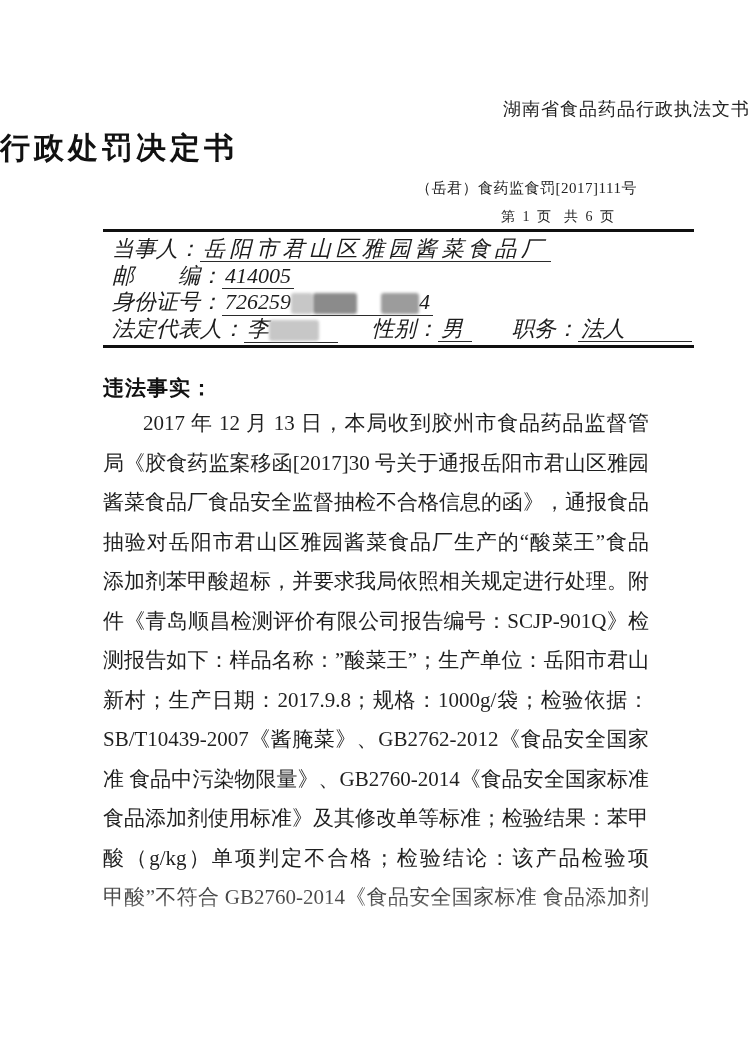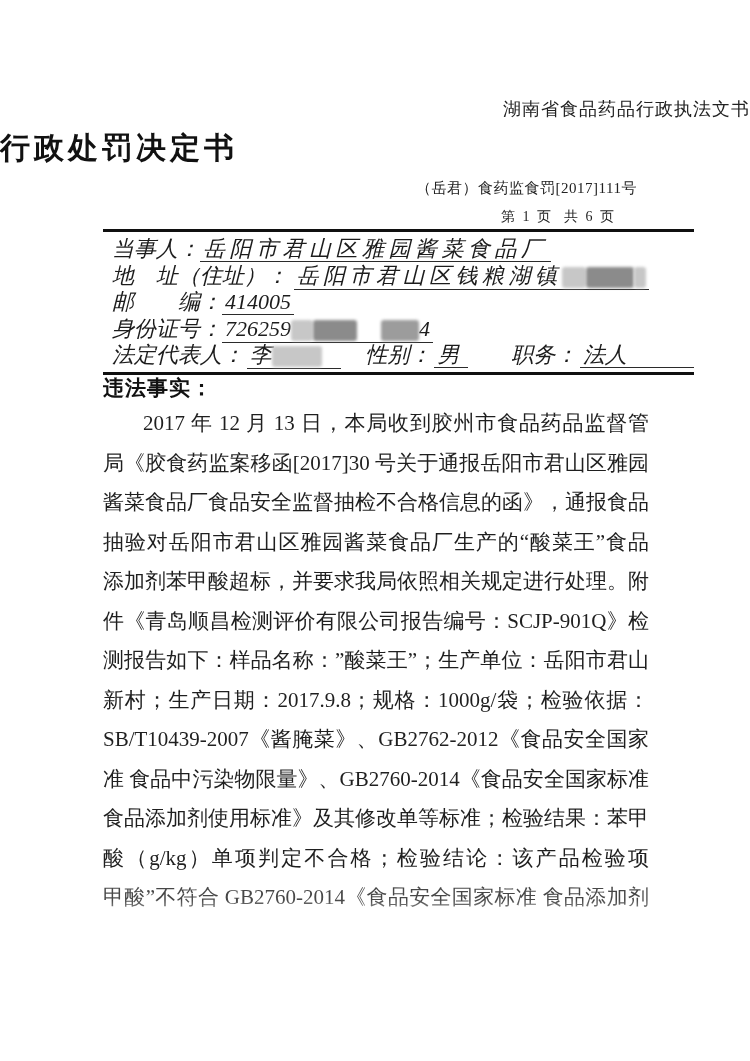--- a/index.html
+++ b/index.html
@@ -30,23 +30,23 @@
 
   .party-block{
     position:absolute;top:229px;left:103px;width:591px;box-sizing:border-box;
     border-top:3px solid #101010;border-bottom:3px solid #101010;
     padding:4px 0 3px 9px;
   }
   .p-row{height:26.5px;line-height:26.5px;font-size:22px;white-space:pre;color:#1c1c1c;font-style:italic;}
   .p-label{color:#1c1c1c;}
   .u{border-bottom:1.6px solid #2b2b2b;padding:0 3px 1px 3px;display:inline-block;line-height:22px;}
   .ls{letter-spacing:4.5px;}
-  .row5{display:flex;align-items:baseline;justify-content:space-between;}
+  .row5{display:flex;align-items:baseline;}
   .rep-u{min-width:88px;}
-  .g2{margin-left:22px;}
+  .g2{margin-left:34px;}
   .g3{margin-left:40px;}
   .duty-u{min-width:108px;}
   .gender-u{min-width:28px;}
 
   .blob{display:inline-block;height:21px;vertical-align:-5px;border-radius:3px;filter:blur(1.4px);}
   .b-dark{background:#8b8b8b;}
   .b-mid{background:#9c9c9c;}
   .b-light{background:#c7c7c7;}
   .gap{display:inline-block;}
 
@@ -77,21 +77,20 @@
 
   <div class="letterhead">湖南省食品药品行政执法文书</div>
   <h1 class="main-title">行政处罚决定书</h1>
   <div class="ref-number">（岳君）食药监食罚[2017]111号</div>
   <div class="page-indicator">第 1 页  共 6 页</div>
 
   <div class="party-block">
 
     <div class="p-row"><span class="p-label">当事人：</span><span class="u"><span class="ls">岳阳市君山区雅园酱菜食品厂</span></span></div>
 
-    <div class="p-row"><span class="p-label">地　址（住址）： </span><span class="u"><span class="ls">岳阳市君山区钱粮湖镇</span><span class="blob b-light" style="width:24px"></span><span class="blob b-dark" style="width:48px"></span><span class="blob b-light" style="width:12px"></span></span></div>
 
     <div class="p-row"><span class="p-label">邮　　编：</span><span class="u">414005</span></div>
 
     <div class="p-row"><span class="p-label">身份证号：</span><span class="u"><span>726259</span><span class="blob b-light" style="width:22px"></span><span class="blob b-dark" style="width:44px"></span><span class="gap" style="width:24px"></span><span class="blob b-mid" style="width:38px"></span><span>4</span></span></div>
 
     <div class="p-row row5"><span class="p-label">法定代表人：</span><span class="u rep-u"><span>李</span><span class="blob b-light" style="width:50px"></span></span><span class="p-label g2">性别：</span><span class="u gender-u">男</span><span class="p-label g3">职务：</span><span class="u duty-u">法人</span></div>
 
   </div>
 
   <div class="facts-heading">违法事实：</div>

